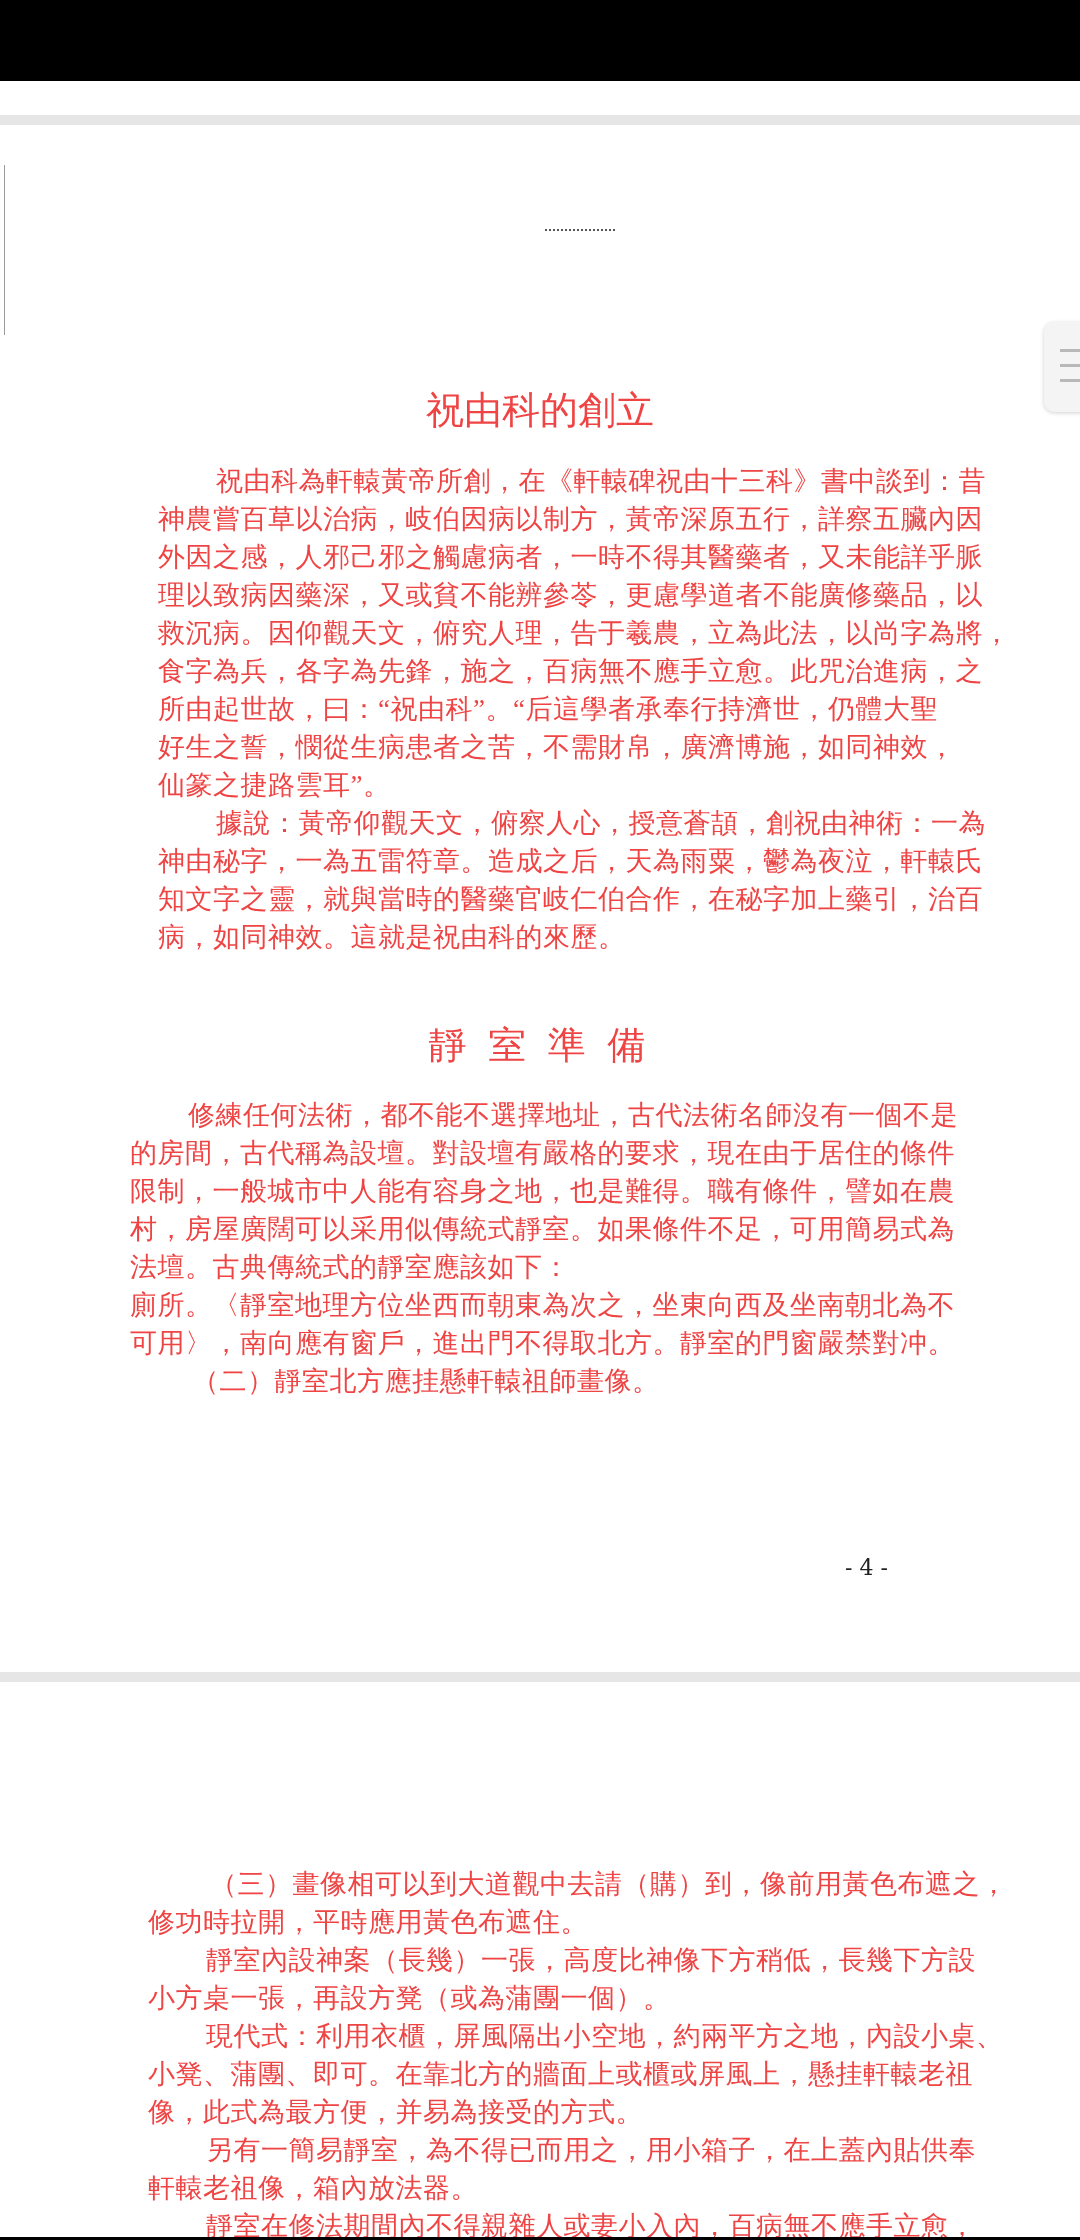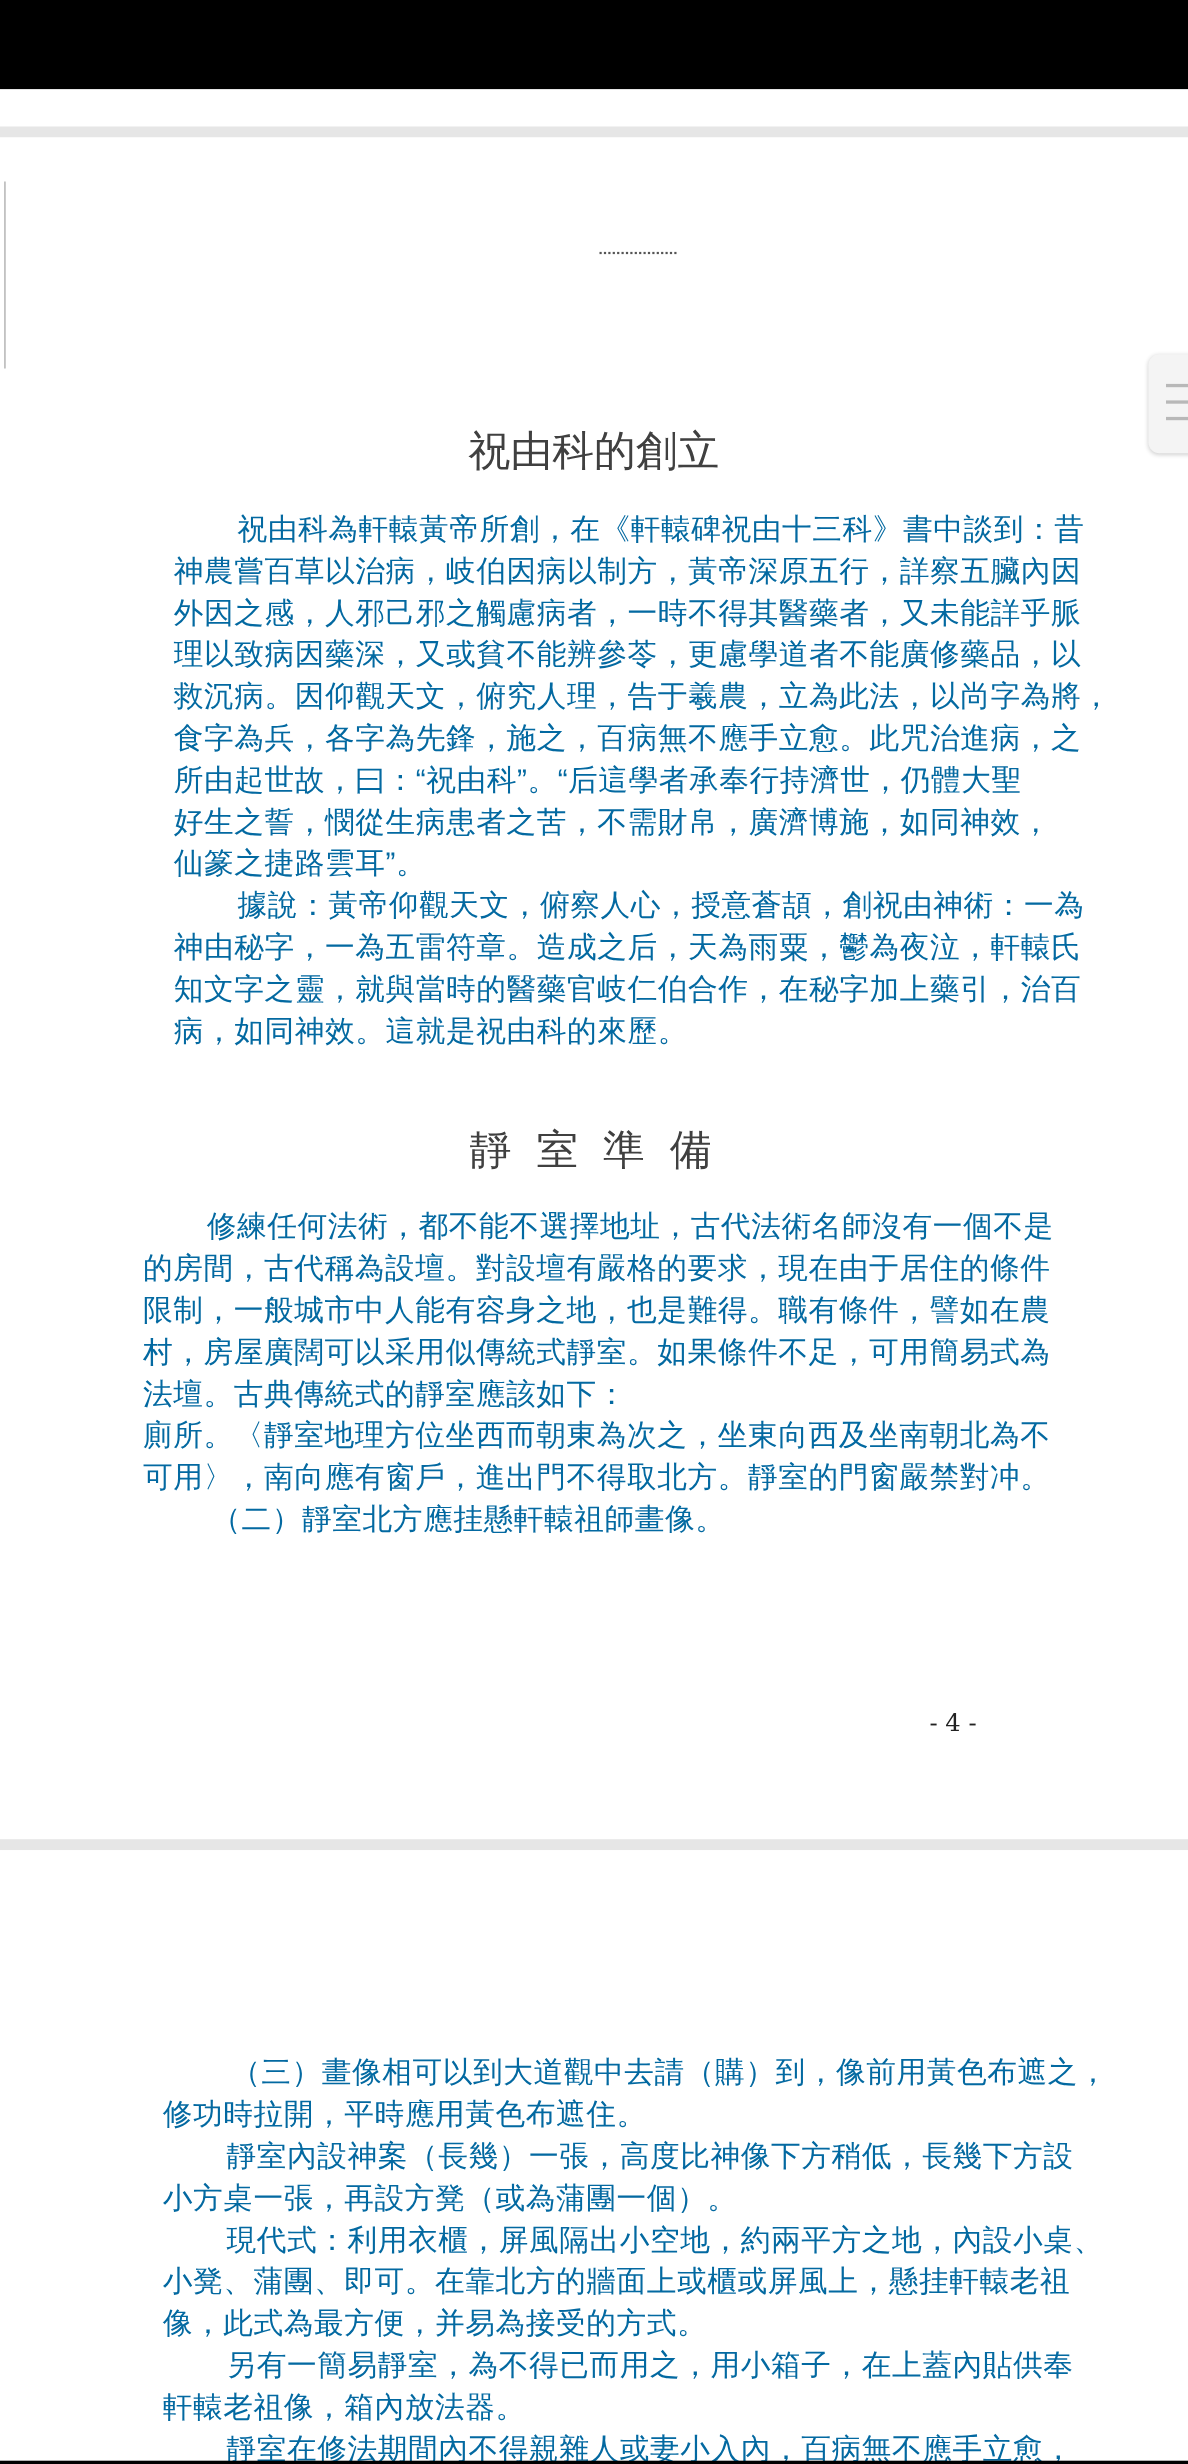--- a/index.html
+++ b/index.html
@@ -43,30 +43,30 @@
   }
   .side-handle span {
     position: absolute; left: 16px;
     width: 30px; height: 3px;
     background: #b8b8b8;
   }
   .title {
     position: absolute; left: 0; width: 1080px;
     text-align: center;
     font-size: 38px;
-    font-family: Liberation Sans, sans-serif;
-    color: #404040;
+    font-family: Liberation Serif, serif;
+    color: #ef4444;
   }
   .text-block {
     position: absolute;
     font-size: 27px;
     line-height: 38px;
     letter-spacing: 0.5px;
-    color: #0369a1;
-    font-family: Liberation Sans, sans-serif;
+    color: #ef4444;
+    font-family: Liberation Serif, serif;
   }
   .line { white-space: nowrap; height: 38px; }
   .indent { padding-left: 58px; }
   .page-number {
     position: absolute; left: 845px; top: 1555px;
     font-size: 22px; color: #222;
     font-family: "DejaVu Serif", "Liberation Serif", serif;
   }
   .bottom-bar {
     position: absolute; left: 0; top: 2237px;

